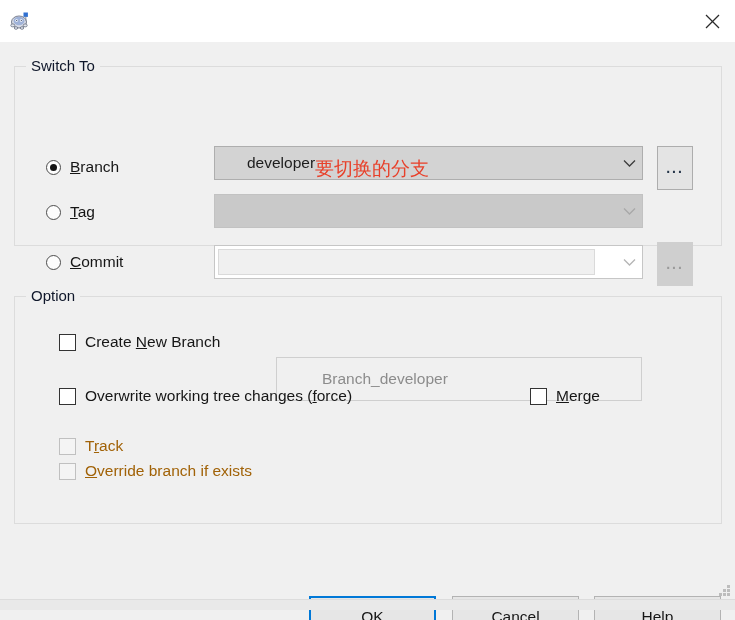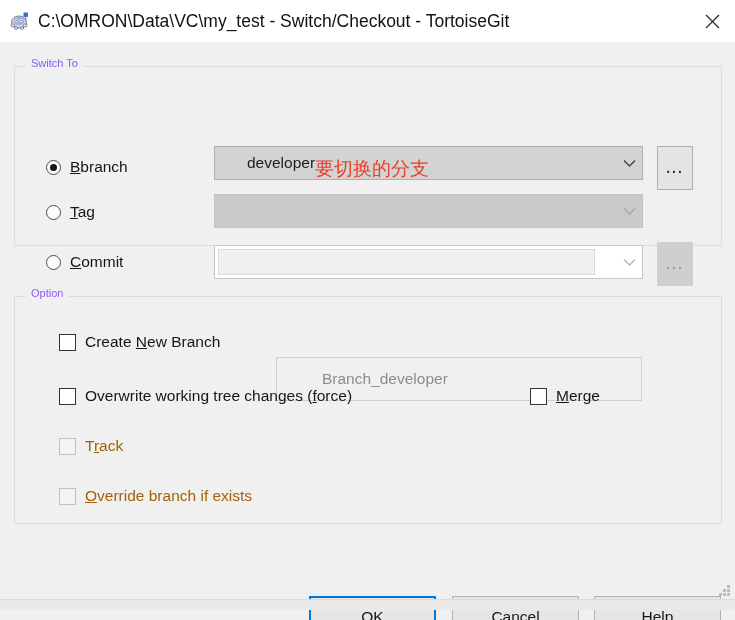--- a/index.html
+++ b/index.html
@@ -68,22 +68,22 @@
     position: absolute;
     border: 1px solid #dcdcdc;
     background: transparent;
   }
   .group-title {
     position: absolute;
     top: -10px;
     left: 11px;
     background: #f0f0f0;
     padding: 0 5px;
-    font-size: 11px;
-    color: #8b5cf6;
+    font-size: 15px;
+    color: #0f172a;
     white-space: nowrap;
   }
 
   #switch-group { left: 14px; top: 24px; width: 706px; height: 178px; }
   #option-group { left: 14px; top: 254px; width: 706px; height: 226px; }
 
   
   .radio-row {
     position: absolute;
     display: flex;
@@ -320,39 +320,38 @@
       <circle cx="13.3" cy="10.5" r="0.6" fill="#22314f"></circle>
       <ellipse cx="4.8" cy="15.4" rx="2" ry="1.5" fill="#e2e6ee" stroke="#6a7182" stroke-width="0.8"></ellipse>
       <ellipse cx="17.2" cy="15.4" rx="2" ry="1.5" fill="#e2e6ee" stroke="#6a7182" stroke-width="0.8"></ellipse>
       <ellipse cx="8" cy="18" rx="1.7" ry="1.3" fill="#e2e6ee" stroke="#6a7182" stroke-width="0.8"></ellipse>
       <ellipse cx="14" cy="18" rx="1.7" ry="1.3" fill="#e2e6ee" stroke="#6a7182" stroke-width="0.8"></ellipse>
       <rect x="15.5" y="2.5" width="4.4" height="4.4" fill="#2f6fd0"></rect>
       <rect x="17.4" y="6.6" width="0.9" height="4" fill="#7a8494"></rect>
     </svg>
   </span>
 
-  <span class="title-text">C:\OMRON\Data\VC\my_test - Switch/Checkout - TortoiseGit</span>
 
   <span class="close-btn">
     <svg width="15" height="15" viewBox="0 0 15 15">
       <line x1="1" y1="1" x2="14" y2="14" stroke="#2b2b2b" stroke-width="1.3"></line>
       <line x1="14" y1="1" x2="1" y2="14" stroke="#2b2b2b" stroke-width="1.3"></line>
     </svg>
   </span>
 </div>
 
 <div class="client">
 
   <div class="groupbox" id="switch-group">
     <span class="group-title">Switch To</span>
   </div>
 
   <div class="radio-row" style="left:46px; top:114px;">
     <span class="radio checked"></span>
-    <span class="radio-label"><span class="acc">B</span><span>branch</span></span>
+    <span class="radio-label"><span class="acc">B</span><span>ranch</span></span>
   </div>
 
   <div class="radio-row" style="left:46px; top:159px;">
     <span class="radio"></span>
     <span class="radio-label"><span class="acc">T</span><span>ag</span></span>
   </div>
 
   <div class="radio-row" style="left:46px; top:209px;">
     <span class="radio"></span>
     <span class="radio-label"><span class="acc">C</span><span>ommit</span></span>
@@ -412,21 +411,21 @@
   <div class="check-row" style="left:517px; top:343px;">
     <span class="checkbox"></span>
     <span class="check-label"><span class="acc">M</span><span>erge</span></span>
   </div>
 
   <div class="check-row" style="left:46px; top:393px;">
     <span class="checkbox disabled"></span>
     <span class="check-label disabled"><span>T</span><span class="acc">r</span><span>ack</span></span>
   </div>
 
-  <div class="check-row" style="left:46px; top:443px;">
+  <div class="check-row" style="left:46px; top:418px;">
     <span class="checkbox disabled"></span>
     <span class="check-label disabled"><span class="acc">O</span><span>verride branch if exists</span></span>
   </div>
 
   <div class="btn" id="btn-ok">OK</div>
 
   <div class="btn" id="btn-cancel">Cancel</div>
 
   <div class="btn" id="btn-help">Help</div>
 

